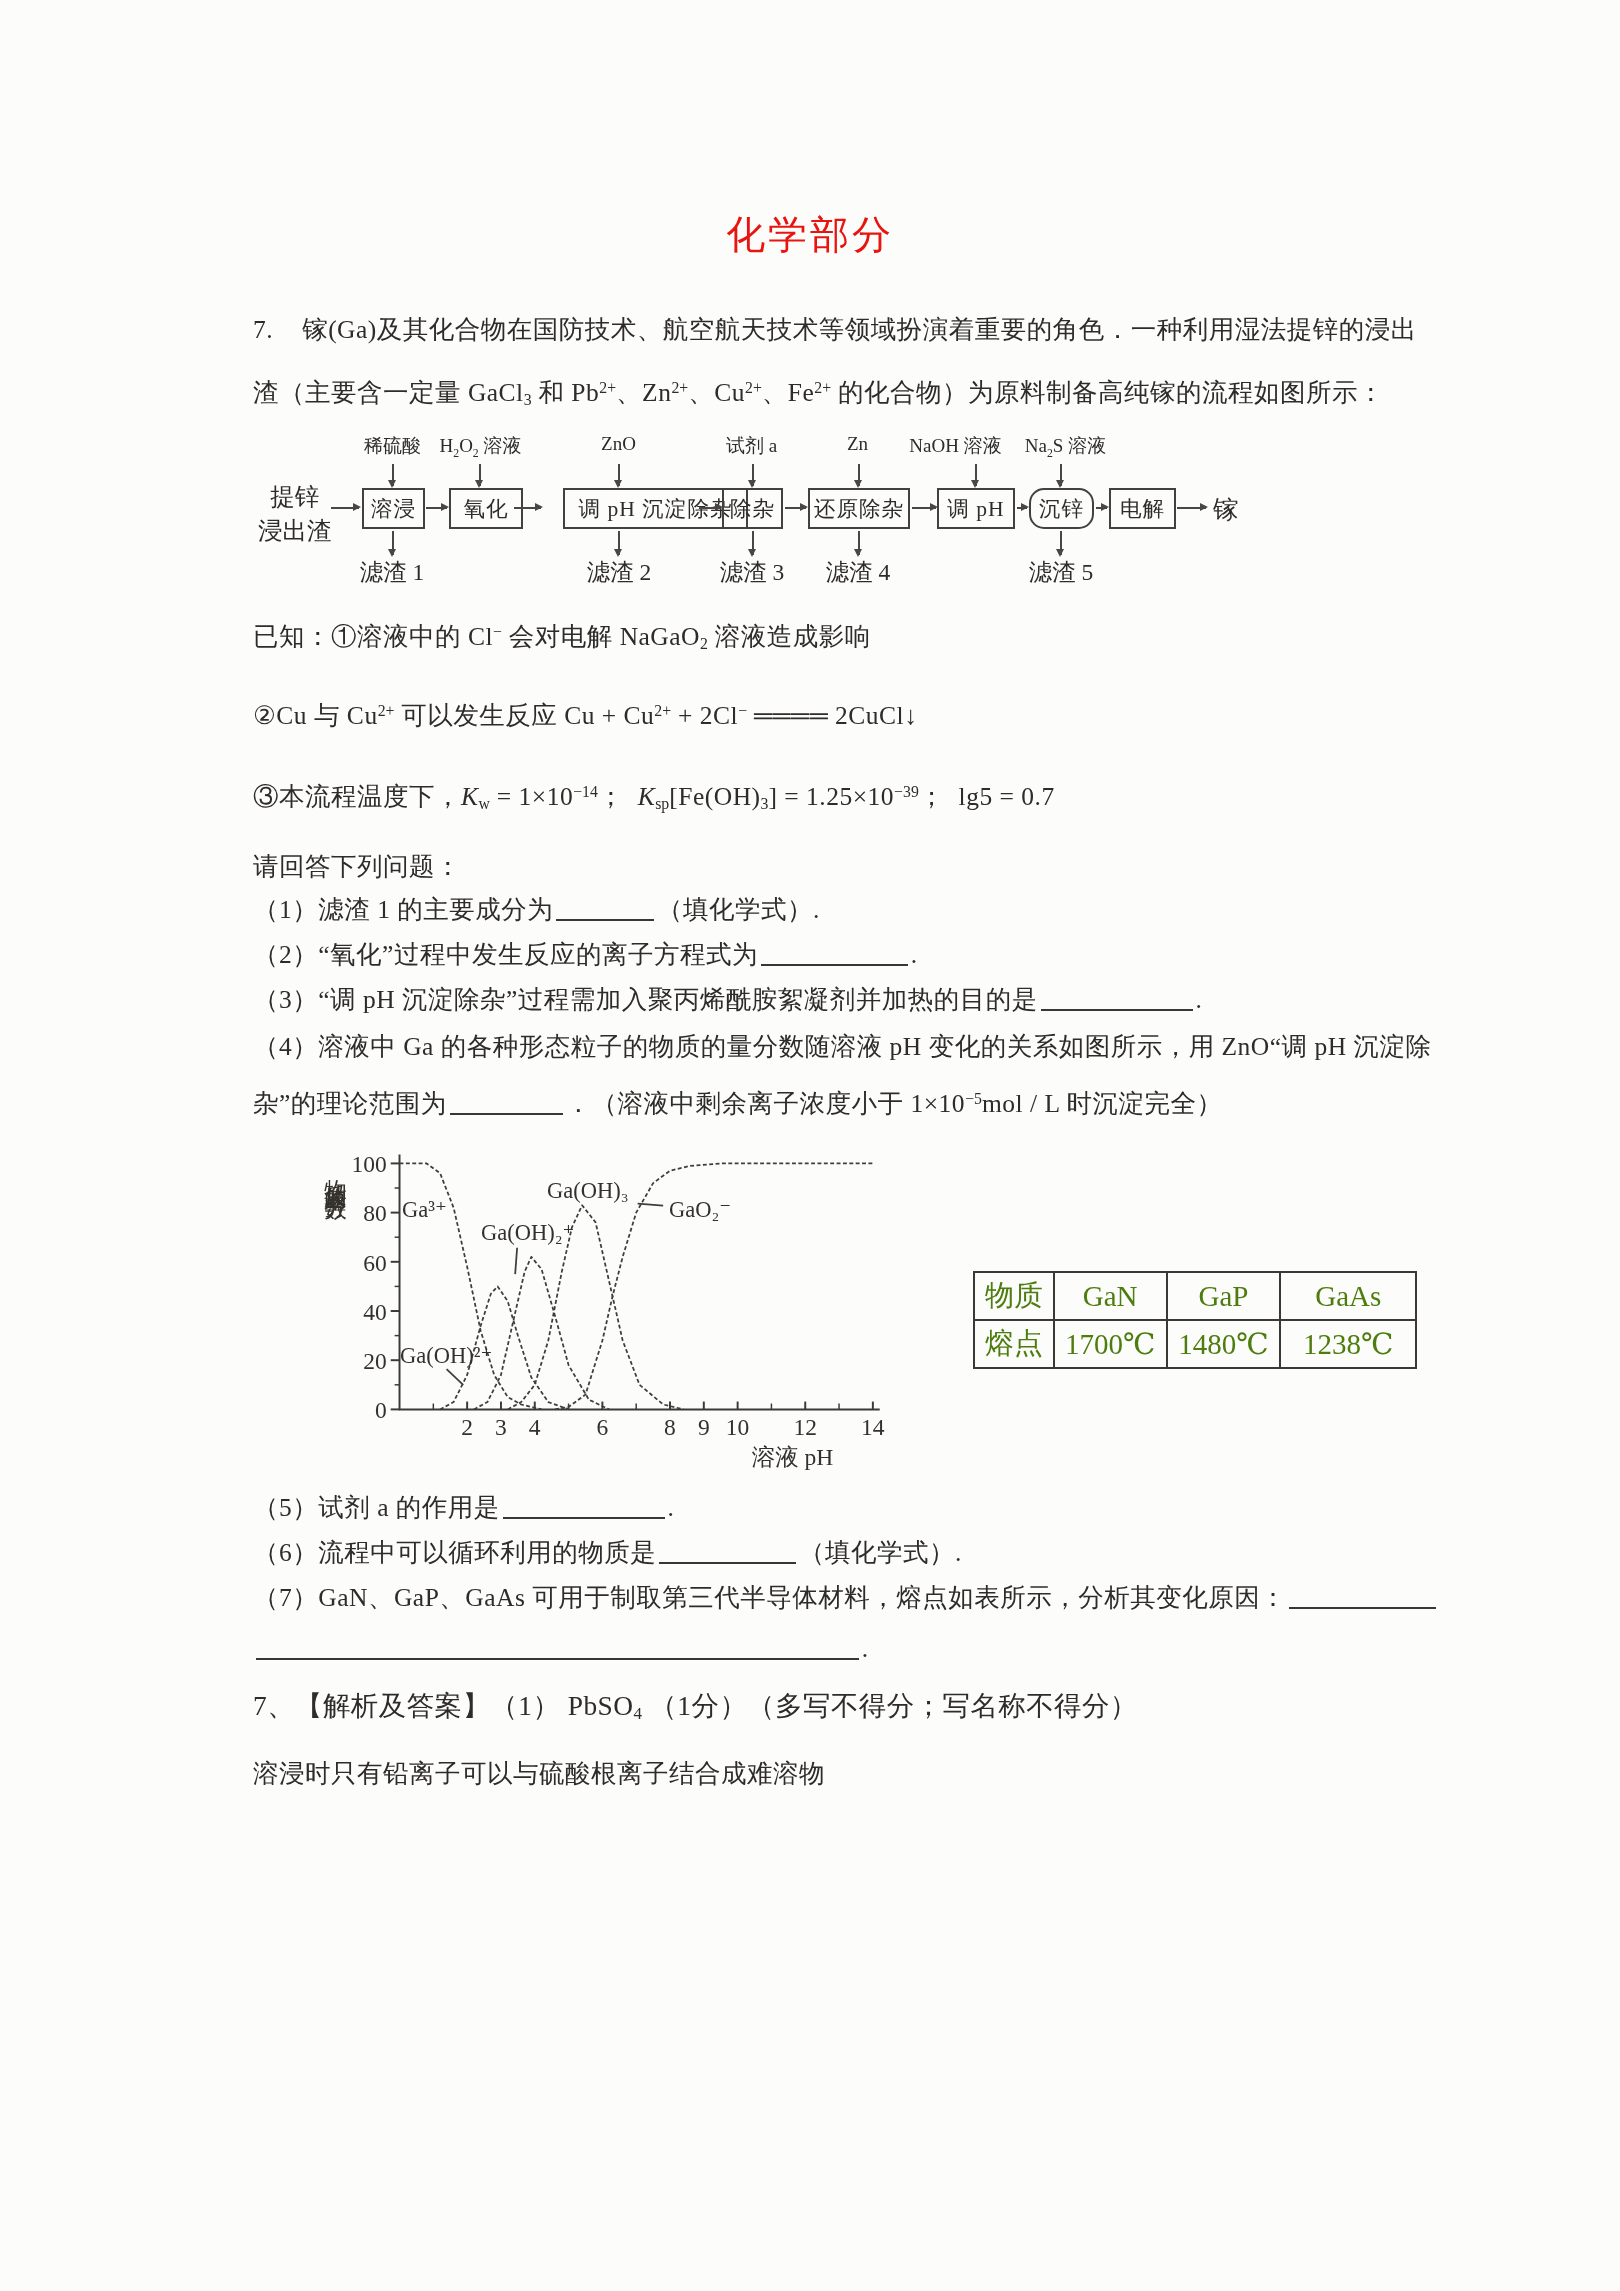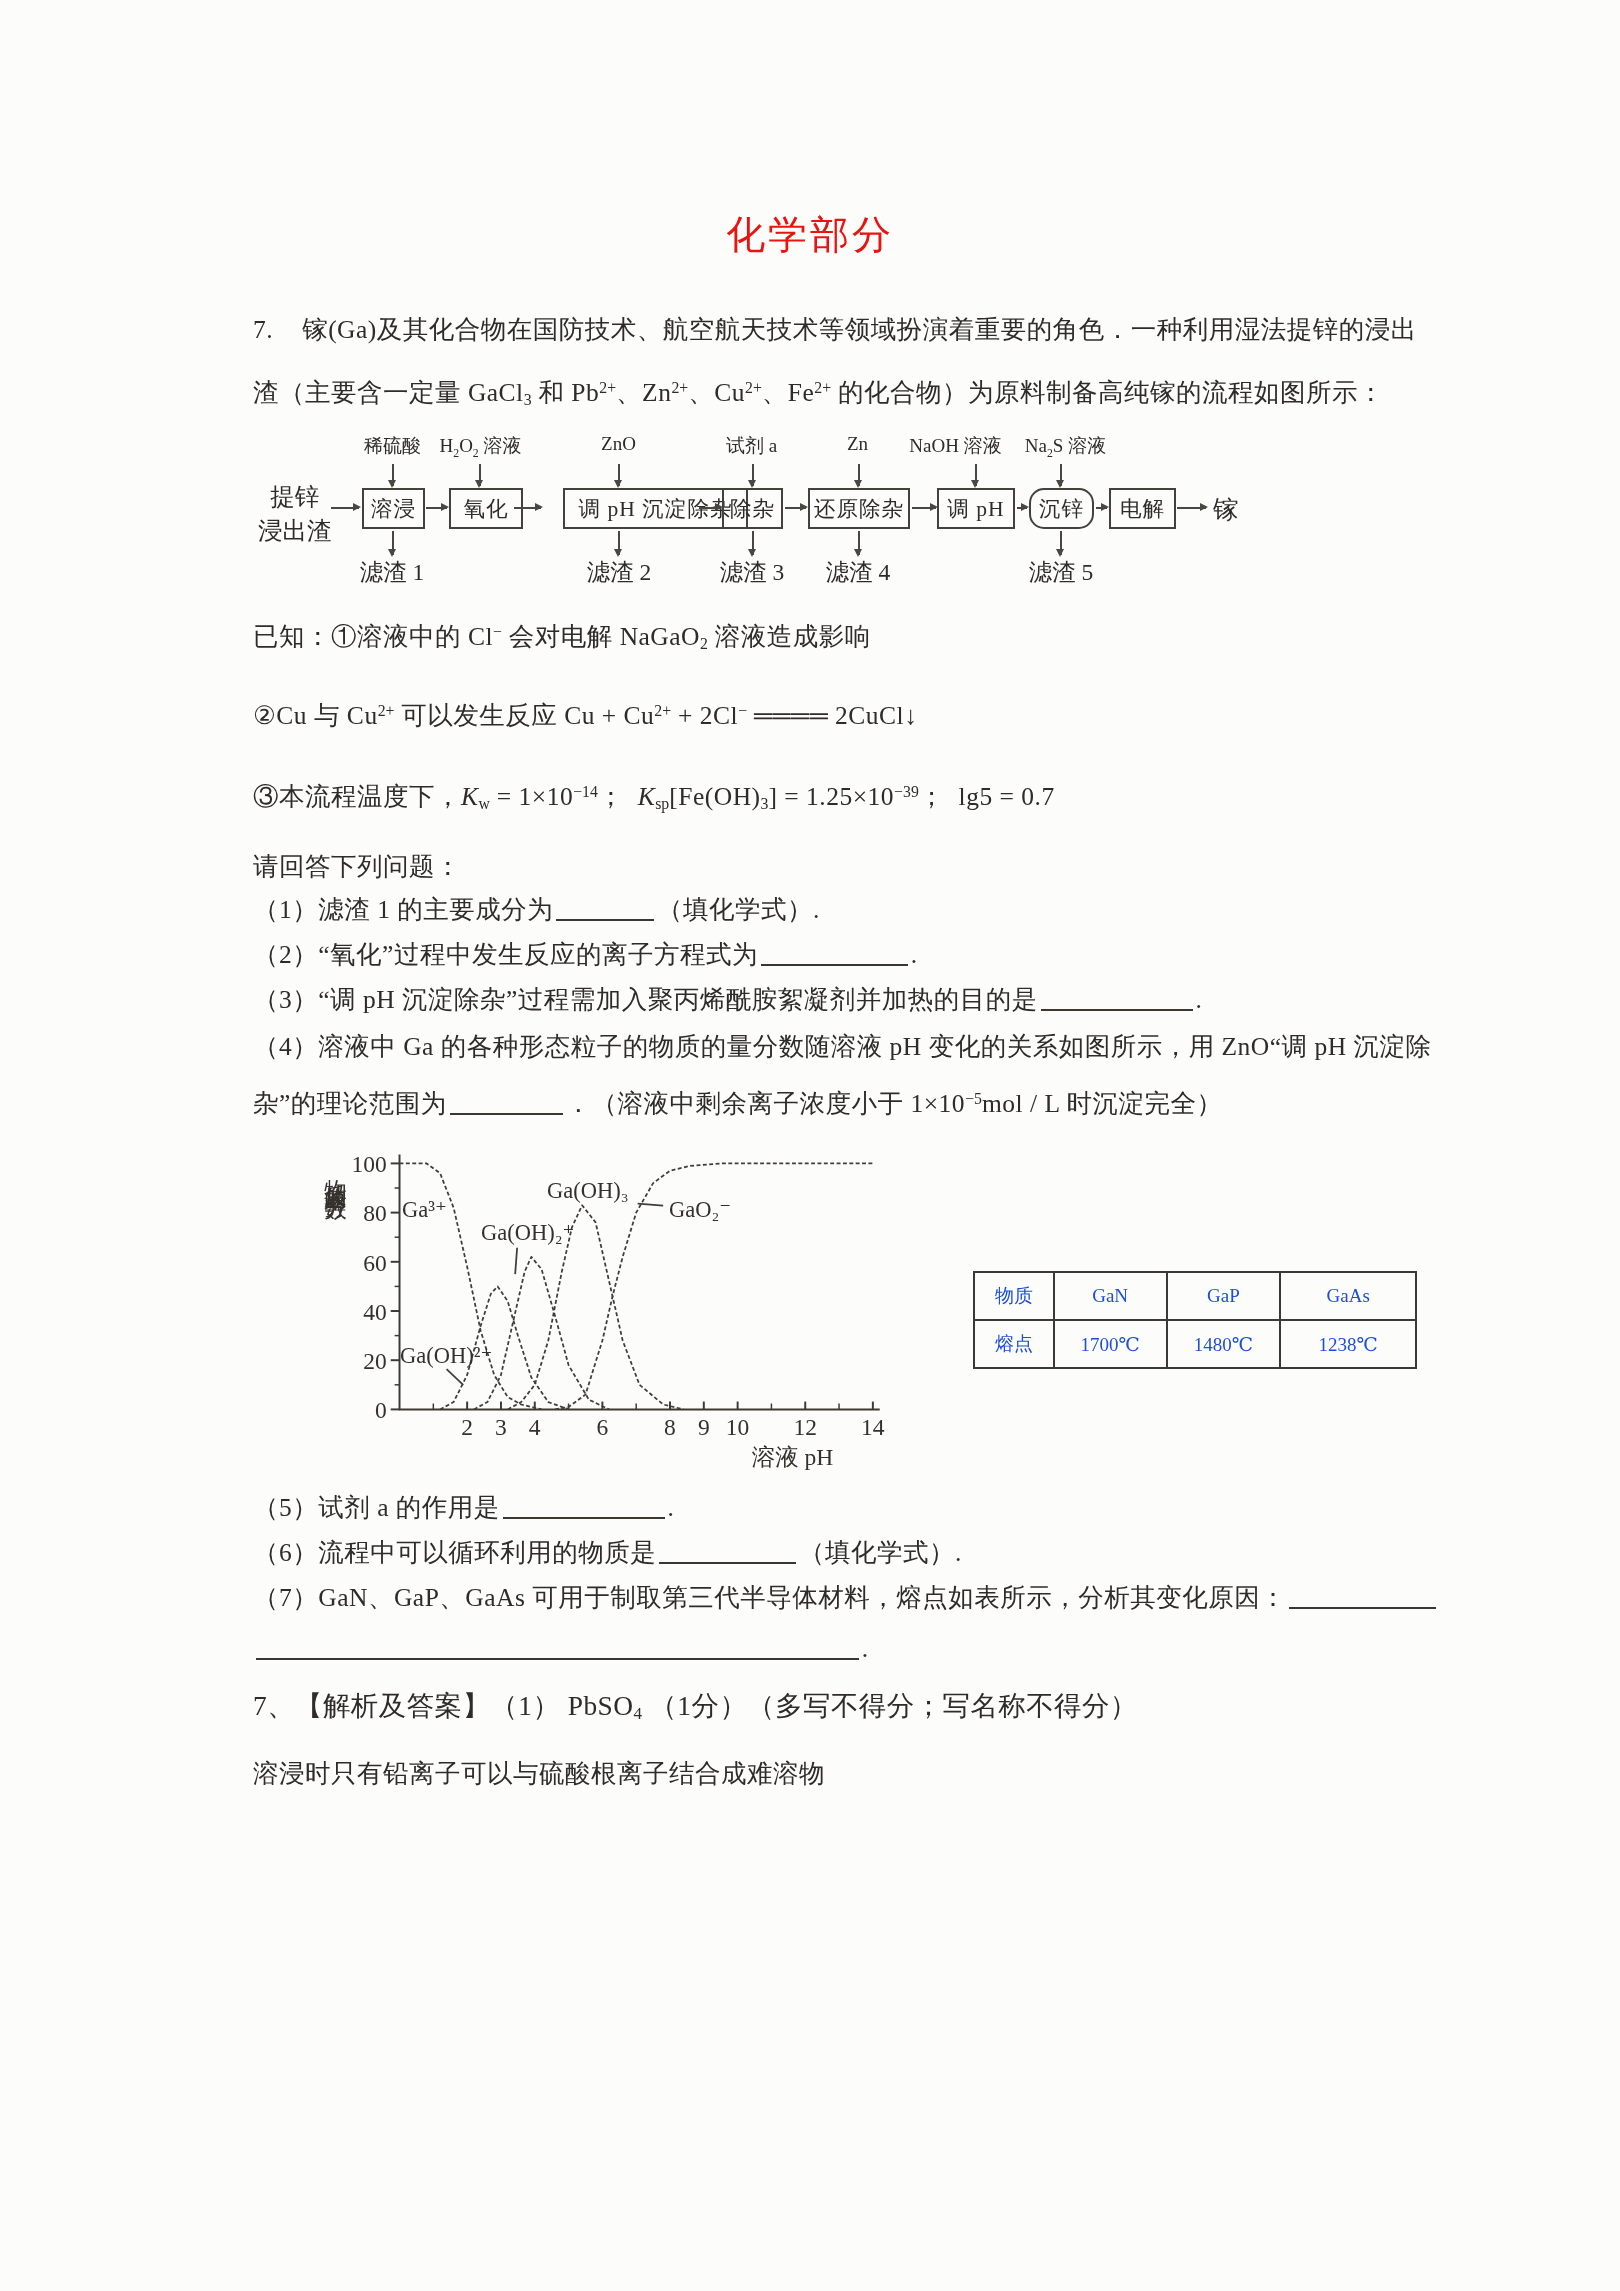--- a/index.html
+++ b/index.html
@@ -52,21 +52,21 @@
   .chartwrap svg text{font-family:"Liberation Serif","DejaVu Serif",serif;fill:#34312d;font-size:24px;}
   .chartlab{position:absolute;font-size:22.5px;white-space:nowrap;color:#34312d;}
   .ylab{
     position:absolute;left:320px;top:1162px;height:245px;
     writing-mode:vertical-rl;text-orientation:upright;
     font-size:22.5px;letter-spacing:3.9px;color:#34312d;
   }
   
   .mtable{
     position:absolute;left:973px;top:1271px;border-collapse:collapse;
-    font-size:19px;color:#1d4ed8;
+    font-size:29px;color:#4d7c0f;
   }
   .mtable td{border:2px solid #3c3934;text-align:center;height:46px;padding:0 3.9px;}
   .ans{font-size:27.4px;}
 </style>
 </head>
 <body>
 
 <div class="title">化学部分</div>
 
 <div class="line" style="top:312px;"><span>7.</span><span style="display:inline-block;width:29px;"></span><span>镓(Ga)及其化合物在国防技术、航空航天技术等领域扮演着重要的角色．一种利用湿法提锌的浸出</span></div>

